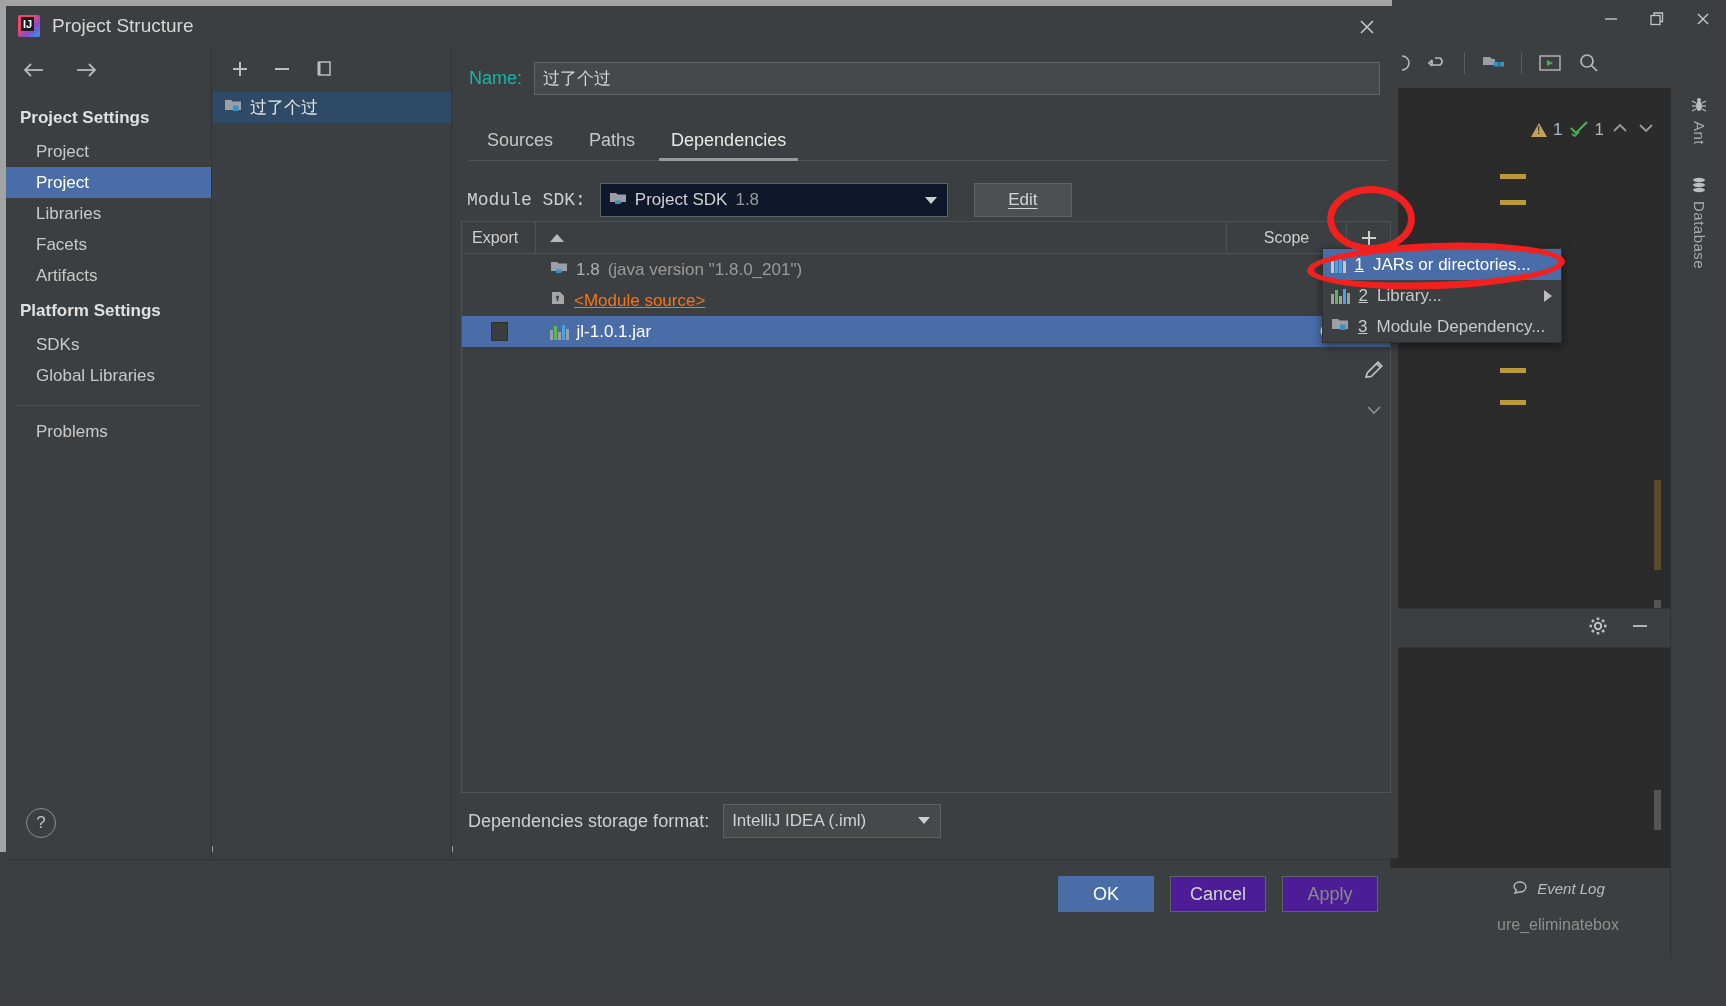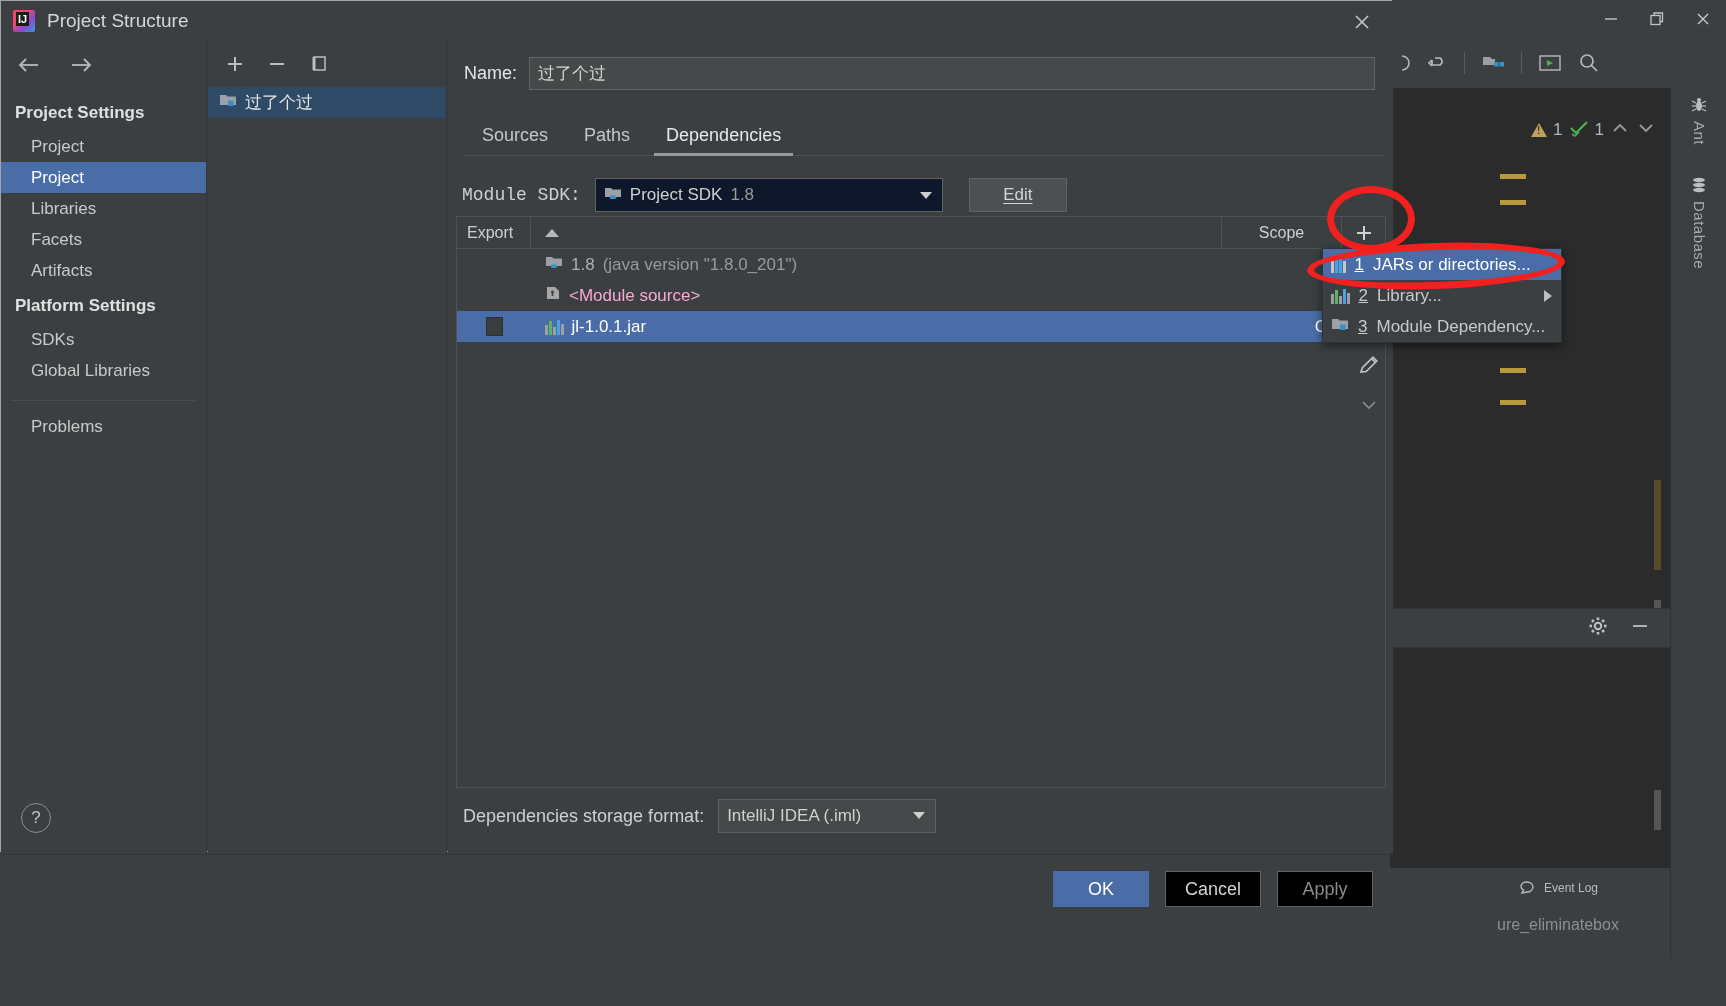--- a/index.html
+++ b/index.html
@@ -91,39 +91,39 @@
     position: absolute; left: 1390px; top: 608px; width: 280px; height: 40px;
     background: #3c3f41;
     display: flex; align-items: center; justify-content: flex-end; gap: 22px;
     padding-right: 20px;
     border-top: 1px solid #323436;
     border-bottom: 1px solid #323436;
   }
   .statusbar {
     position: absolute; left: 1390px; top: 868px; width: 336px; height: 40px;
     display: flex; align-items: center; justify-content: center; gap: 8px;
-    color: #bbb; font-size: 12px;
+    color: #bbb; font-size: 15px; font-style: italic;
   }
   .statusbar2 {
     position: absolute; left: 1390px; top: 908px; width: 336px; height: 98px;
     display: flex; align-items: flex-start; justify-content: center;
     color: #8e8e8e; font-size: 16px;
     padding-top: 2px;
     margin-top: 6px;
   }
   .orange-dot {
     position: absolute; left: 1715px; top: 598px; width: 10px; height: 10px;
     background: #d98b2b; border-radius: 2px;
   }
 
   
   .dialog {
     position: absolute; left: 0; top: 0; width: 1392px; height: 852px;
     background: #3c3f41;
-    border: 1px solid #a3a3a3;
+    border: 6px solid #a3a3a3;
   }
   .dlg-title {
     position: absolute; left: 0; top: 0; width: 1392px; height: 40px;
     display: flex; align-items: center;
     background: #3c3f41;
   }
   .ij-logo {
     width: 22px; height: 22px; margin-left: 12px; margin-right: 12px;
     background: linear-gradient(135deg,#f0476b 0%, #f0476b 35%, #8a4ad0 65%, #2b9fe0 100%);
     border-radius: 2px; position: relative;
@@ -176,21 +176,21 @@
     height: 31px; padding-left: 11px;
     background: #2f4a66; color: #e6e6e6; font-size: 17px;
   }
 
   
   .main {
     position: absolute; left: 447px; top: 40px; width: 945px; height: 812px;
     background: #3c3f41;
   }
   .name-row { display: flex; align-items: center; gap: 12px; padding: 16px 18px 0 16px; }
-  .name-label { color: #e5e5e5; font-size: 18px; }
+  .name-label { color: #14b8a6; font-size: 18px; }
   .name-input {
     flex: 1; height: 33px; background: #45494a; border: 1px solid #5e6364;
     color: #d4d4d4; font-size: 17px; padding: 0 8px;
     font-family: "Liberation Sans", sans-serif;
   }
   .tabs {
     display: flex; align-items: flex-end; gap: 0;
     margin: 24px 0 0 16px; height: 42px;
     border-bottom: 1px solid #4e5254; width: 920px;
   }
@@ -241,21 +241,21 @@
   .dep-row {
     display: flex; align-items: center; height: 31px;
     color: #b0b0b0; font-size: 17px;
   }
   .dep-row .cb { width: 74px; display: flex; align-items: center; justify-content: center; }
   .dep-row .nm { flex: 1; display: flex; align-items: center; gap: 8px; padding-left: 14px; }
   .dep-row .sc { width: 130px; text-align: right; padding-right: 8px; }
   .dep-row.sel { background: #4a6da7; color: #ffffff; }
   .cbox { width: 17px; height: 19px; background: #3a3d3f; border: 1px solid #6a6d6f; }
   .dep-row.sel .cbox { background: #3a3d3f; border-color: #2f2f2f; }
-  .blue-link { color: #f9a8d4; }
+  .blue-link { color: #f97316; text-decoration: underline; }
 
   
   .side-actions {
     position: absolute; left: 1350px; top: 352px; width: 36px;
     display: flex; flex-direction: column; align-items: center; gap: 16px;
     color: #bdbdbd;
   }
 
   .storage-row {
     position: absolute; left: 462px; top: 798px;
@@ -271,21 +271,21 @@
   .dlg-footer {
     position: absolute; left: 0; top: 853px; width: 1392px; height: 75px;
     border-top: 1px solid #323436;
   }
   .footer-btns {
     position: absolute; right: 20px; top: 16px;
     display: flex; gap: 16px;
   }
   .fbtn {
     min-width: 96px; height: 36px; display: flex; align-items: center; justify-content: center;
-    font-size: 18px; border: 1px solid #5e6365; background: #000000; color: #d4d4d4;
+    font-size: 18px; border: 1px solid #5e6365; background: #4c1d95; color: #d4d4d4;
   }
   .fbtn.primary { background: #4a6da7; border-color: #4a6da7; color: #fff; }
   .fbtn.disabled { color: #8a8a8a; }
 
   
   .popup {
     position: absolute; left: 1322px; top: 248px; width: 240px;
     background: #3c3f41; border: 1px solid #2f3133;
     box-shadow: 0 3px 9px rgba(0,0,0,.5);
     z-index: 40;

